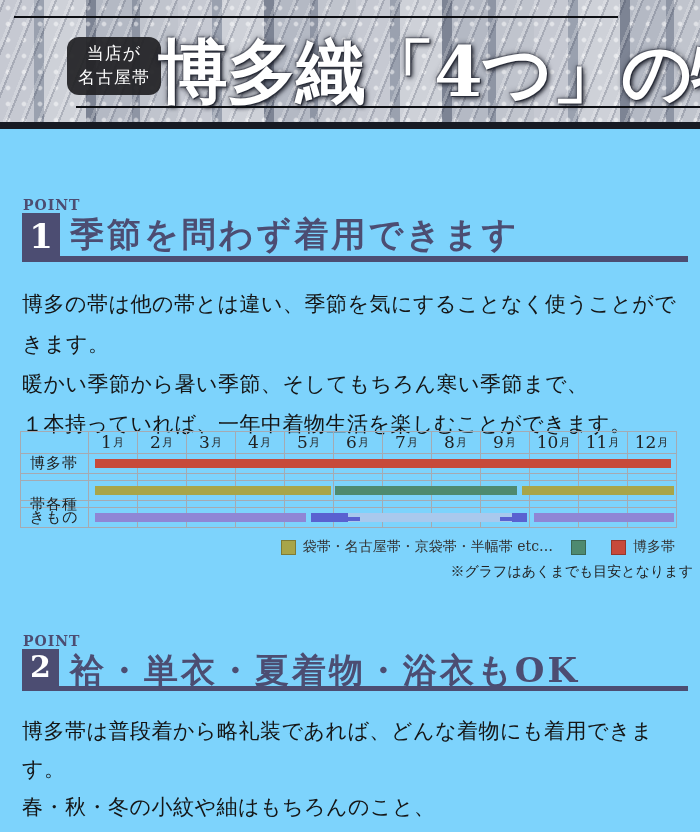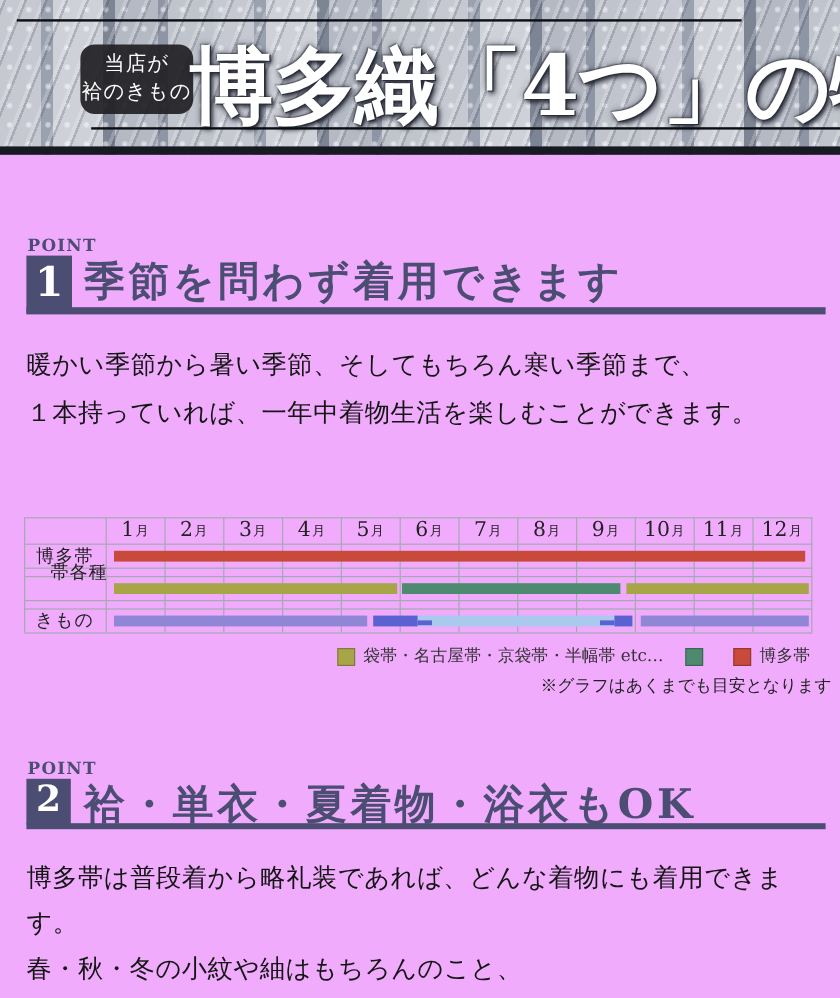--- a/index.html
+++ b/index.html
@@ -1,16 +1,16 @@
 <!DOCTYPE html>
 <html lang="ja"><head>
 <meta charset="utf-8">
 <style>
   html,body{margin:0;padding:0;background:#fff;}
-  .page{position:relative;width:700px;height:832px;background:#f0abfc;overflow:hidden;
+  .page{position:relative;width:700px;height:832px;background:#7dd3fc;overflow:hidden;
         font-family:"DejaVu Serif","Liberation Serif",serif;}
 
   
   .hero{position:absolute;left:0;top:0;width:700px;height:129px;
     background-color:#b7bbc5;
     background-image:
       repeating-linear-gradient(112deg, rgba(255,255,255,.20) 0 3px, rgba(60,66,86,.22) 3px 5px, rgba(255,255,255,0) 5px 16px),
       radial-gradient(circle at 8px 8px, rgba(255,255,255,.5) 1.5px, rgba(255,255,255,0) 3px),
       repeating-linear-gradient(90deg,#c6c9d2 0 34px,#9aa1af 34px 44px,#ced1d8 44px 86px,#7d8494 86px 96px,#b4b9c4 96px 132px,#8e95a4 132px 140px,#c0c4cd 140px 178px);
     background-size:auto,16px 16px,auto;}
@@ -63,33 +63,34 @@
 </style>
 </head>
 <body>
 
 <div class="page">
 
   <header class="hero">
     <div class="hero-rule top"></div>
     <div class="hero-badge">
       <span>当店が</span>
-      <span>袷のきもの</span>
+      <span>名古屋帯</span>
     </div>
     <h1 class="hero-title">博多織「4つ」の特徴</h1>
     <div class="hero-rule bottom"></div>
     <div class="hero-band"></div>
   </header>
 
   <section class="point p1">
     <div class="point-label">POINT</div>
     <div class="point-num">1</div>
     <h2 class="point-title">季節を問わず着用できます</h2>
     <div class="point-rule"></div>
     <div class="point-body">
+      <div>博多の帯は他の帯とは違い、季節を気にすることなく使うことができます。</div>
       <div>暖かい季節から暑い季節、そしてもちろん寒い季節まで、</div>
       <div>１本持っていれば、一年中着物生活を楽しむことができます。</div>
     </div>
   </section>
 
   <div class="gantt" id="gantt">
       <div class="gline" style="left: 0px; top: 0px; width: 1px; height: 96px;"></div>
       <div class="gline" style="left: 68px; top: 0px; width: 1px; height: 96px;"></div>
       <div class="gline" style="left: 117px; top: 0px; width: 1px; height: 96px;"></div>
       <div class="gline" style="left: 166px; top: 0px; width: 1px; height: 96px;"></div>
@@ -153,21 +154,21 @@
       <div class="gmonth" style="left: 558px; width: 49px;">
         <span class="mnum">11</span>
         <span class="msuf">月</span>
       </div>
       <div class="gmonth" style="left: 607px; width: 49px;">
         <span class="mnum">12</span>
         <span class="msuf">月</span>
       </div>
       <div class="growlabel" style="top: 22px; height: 20px;">博多帯</div>
       <div class="gbar" style="left: 75.35px; width: 575.75px; top: 27.5px; height: 9px; background: rgb(199, 74, 58);"></div>
-      <div class="growlabel" style="top: 36px; height: 20px; padding-left: 12px;">帯各種</div>
+      <div class="growlabel" style="top: 63px; height: 20px;">帯各種</div>
       <div class="gbar" style="left: 75.35px; width: 235.2px; top: 54.5px; height: 9px; background: rgb(168, 165, 73);"></div>
       <div class="gbar" style="left: 315.45px; width: 181.3px; top: 54.5px; height: 9px; background: rgb(78, 138, 112);"></div>
       <div class="gbar" style="left: 501.65px; width: 151.9px; top: 54.5px; height: 9px; background: rgb(168, 165, 73);"></div>
       <div class="growlabel" style="top: 76px; height: 20px;">きもの</div>
       <div class="gbar" style="left: 327.7px; width: 164.15px; top: 81.5px; height: 9px; background: rgb(169, 201, 237);"></div>
       <div class="gbar" style="left: 75.35px; width: 210.7px; top: 81.5px; height: 9px; background: rgb(143, 134, 213);"></div>
       <div class="gbar" style="left: 290.95px; width: 36.75px; top: 81.5px; height: 9px; background: rgb(90, 97, 208);"></div>
       <div class="gbar" style="left: 327.7px; width: 12.25px; top: 85.5px; height: 4.5px; background: rgb(90, 97, 208);"></div>
       <div class="gbar" style="left: 479.6px; width: 12.25px; top: 85.5px; height: 4.5px; background: rgb(90, 97, 208);"></div>
       <div class="gbar" style="left: 491.85px; width: 14.7px; top: 81.5px; height: 9px; background: rgb(90, 97, 208);"></div>

